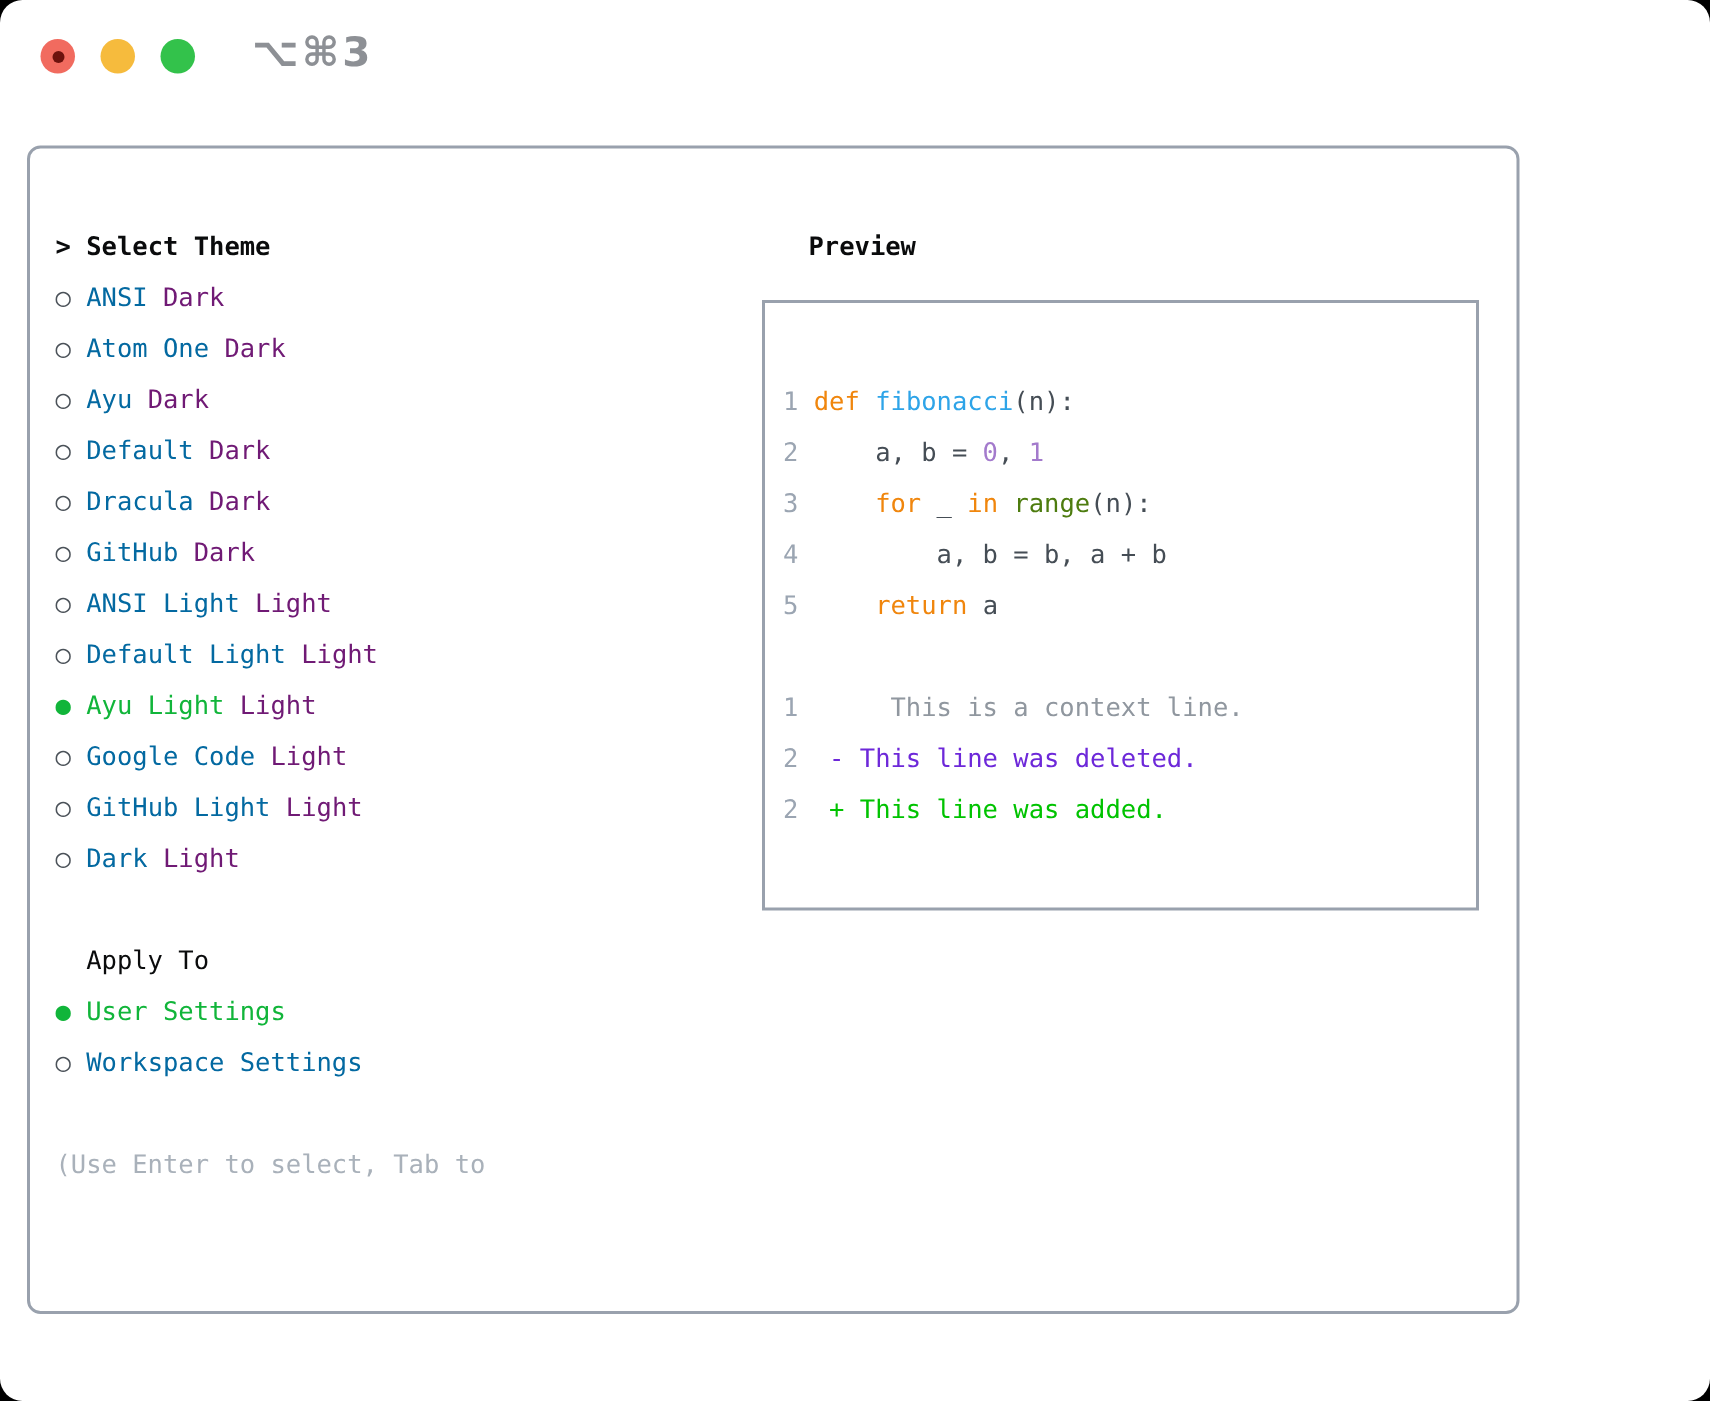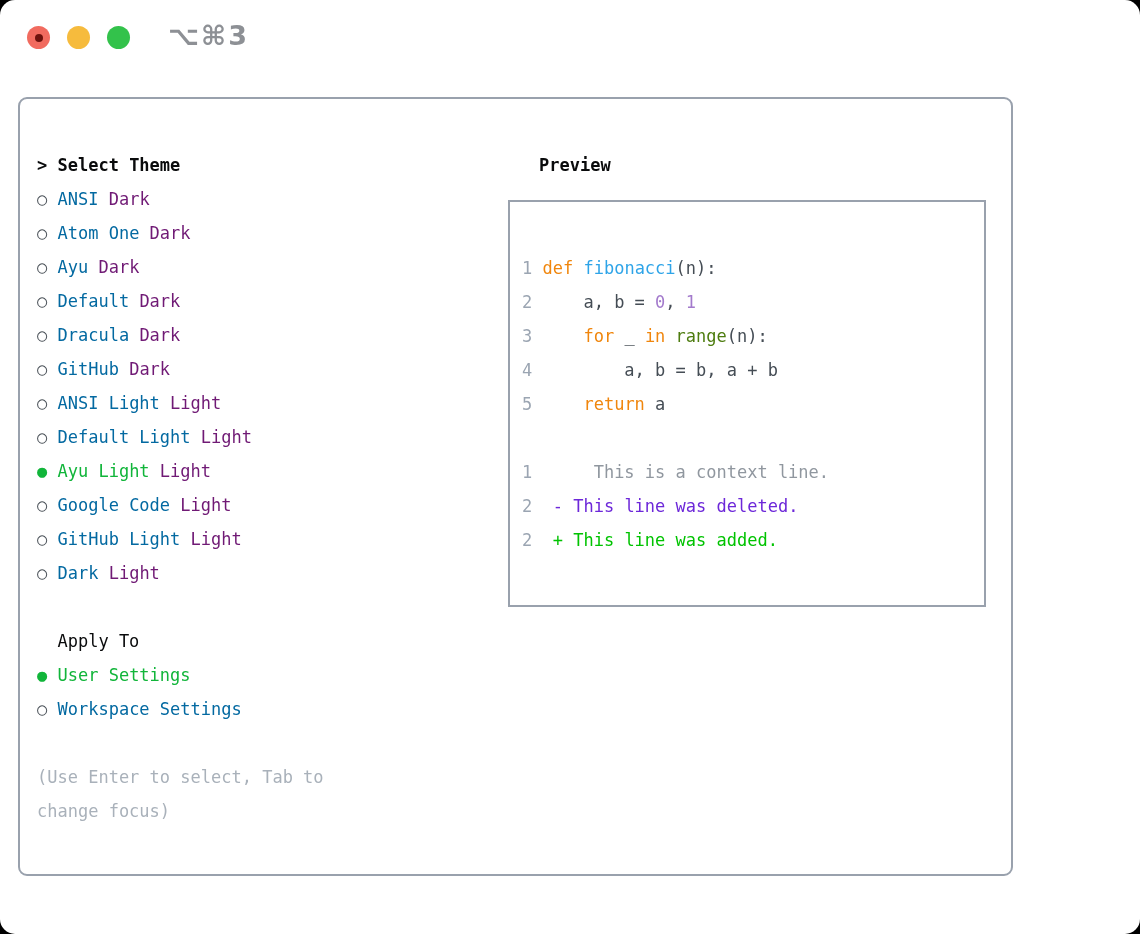--- a/index.html
+++ b/index.html
@@ -91,21 +91,20 @@
       </div>
     <div class="row"></div>
     <div class="row ind2"><span class="s-hdr2">Apply To</span></div>
     <div>
         <div class="row"><span class="s-sel">●</span><span class="s-sel ml1">User Settings</span></div>
         <div class="row"><span class="s-dim">○</span><span class="s-item ml1">Workspace Settings</span></div>
       </div>
     <div class="row"></div>
     <div>
         <div class="row"><span class="s-help">(Use Enter to select, Tab to</span></div>
-        <div class="row"><span class="s-help">change focus)</span></div>
       </div>
   </div>
 
   <div class="row preview-title"><span class="s-hdr">Preview</span></div>
 
   <div class="preview-box"></div>
 
   <div class="code-rows">
       <div class="row"><span class="s-ln">1 </span><span class="s-kw">def</span><span class="s-pln"> </span><span class="s-fn">fibonacci</span><span class="s-pln">(n):</span></div>
       <div class="row"><span class="s-ln">2</span><span class="s-pln">     a, b = </span><span class="s-num">0</span><span class="s-pln">, </span><span class="s-num">1</span></div>

